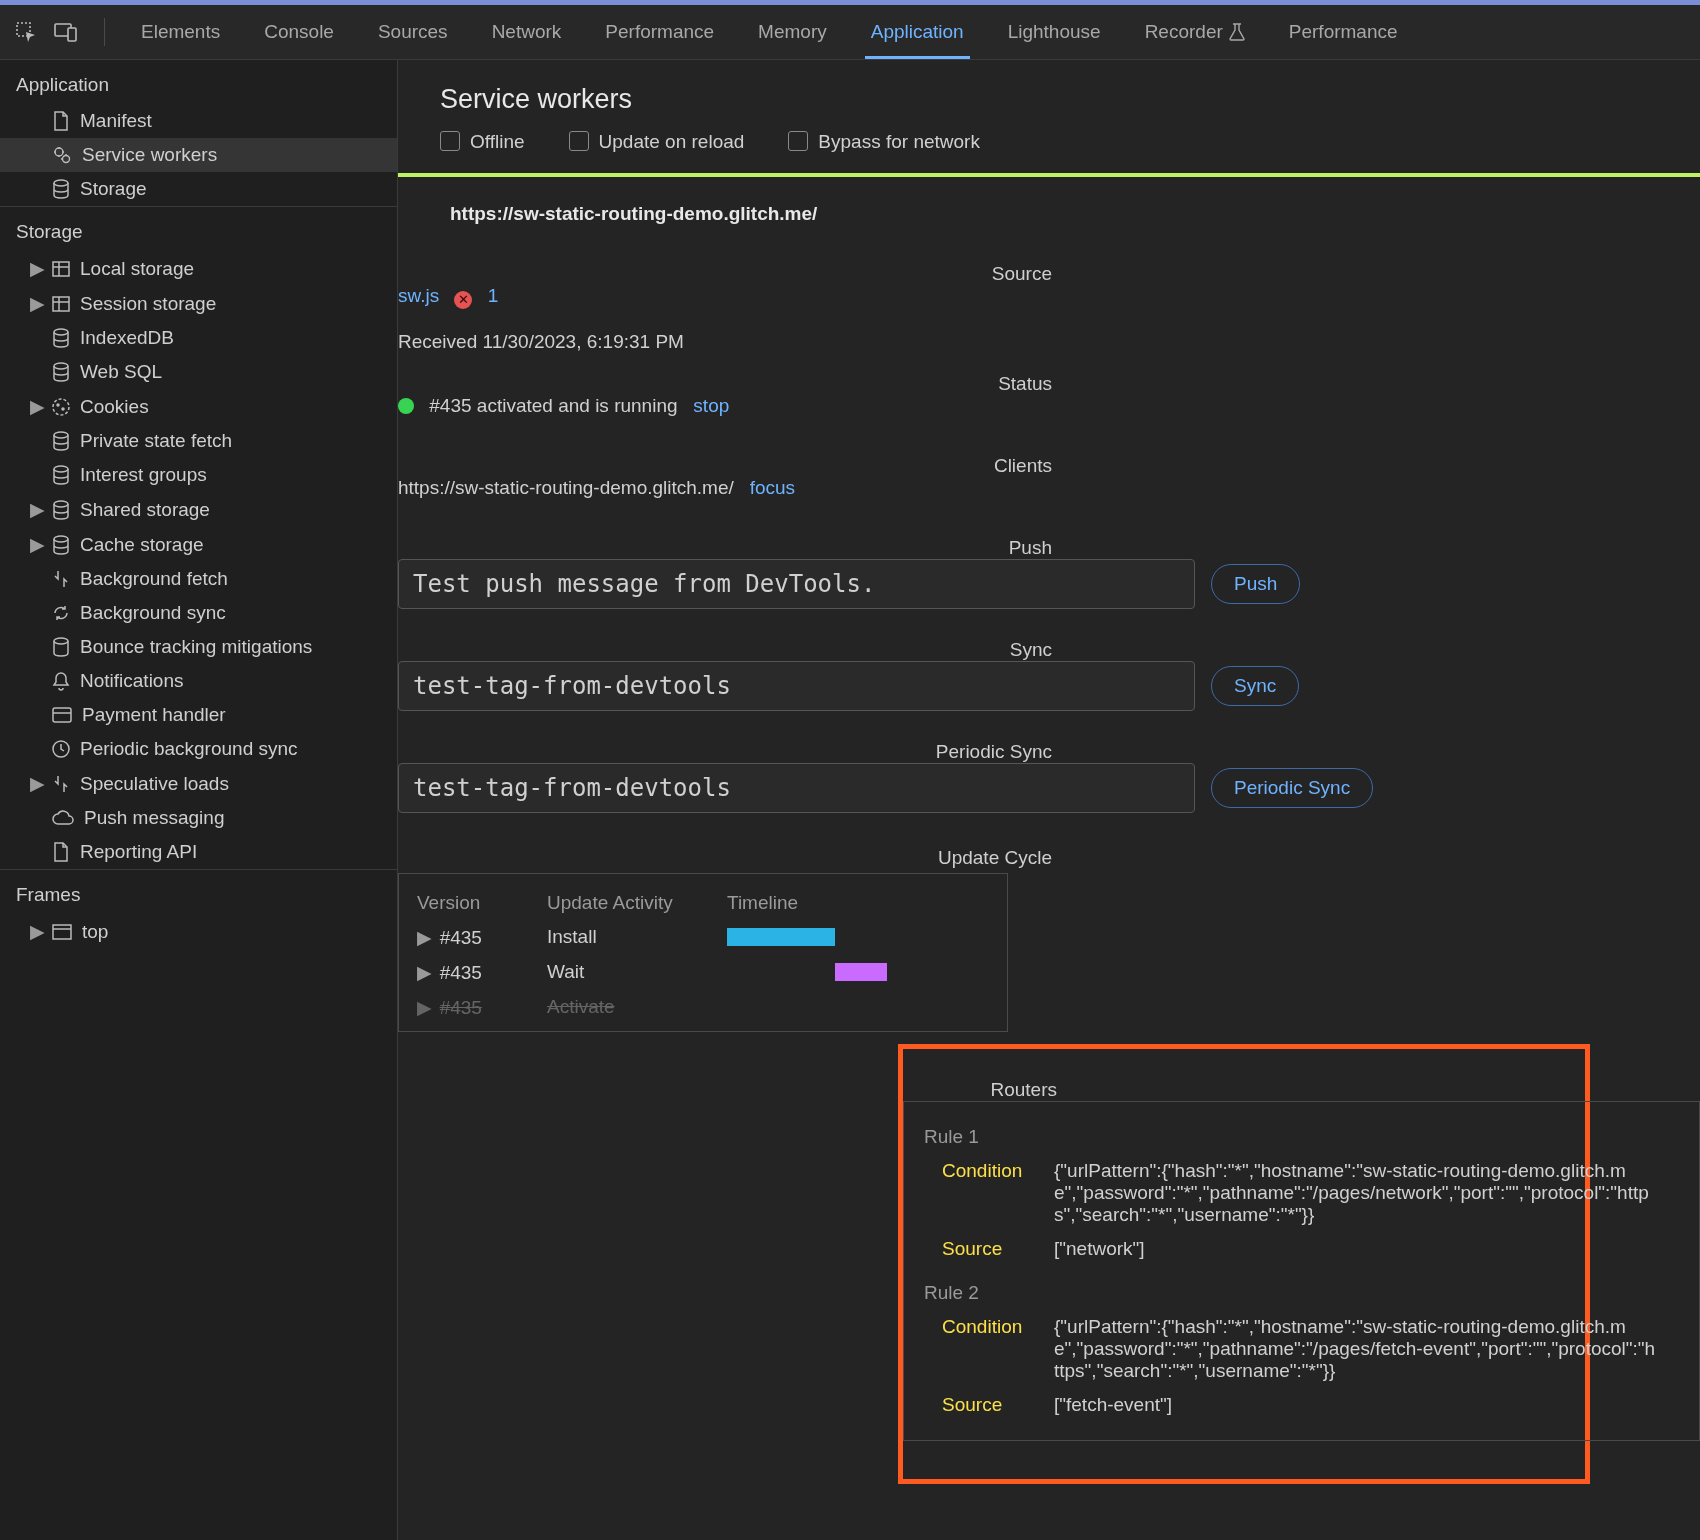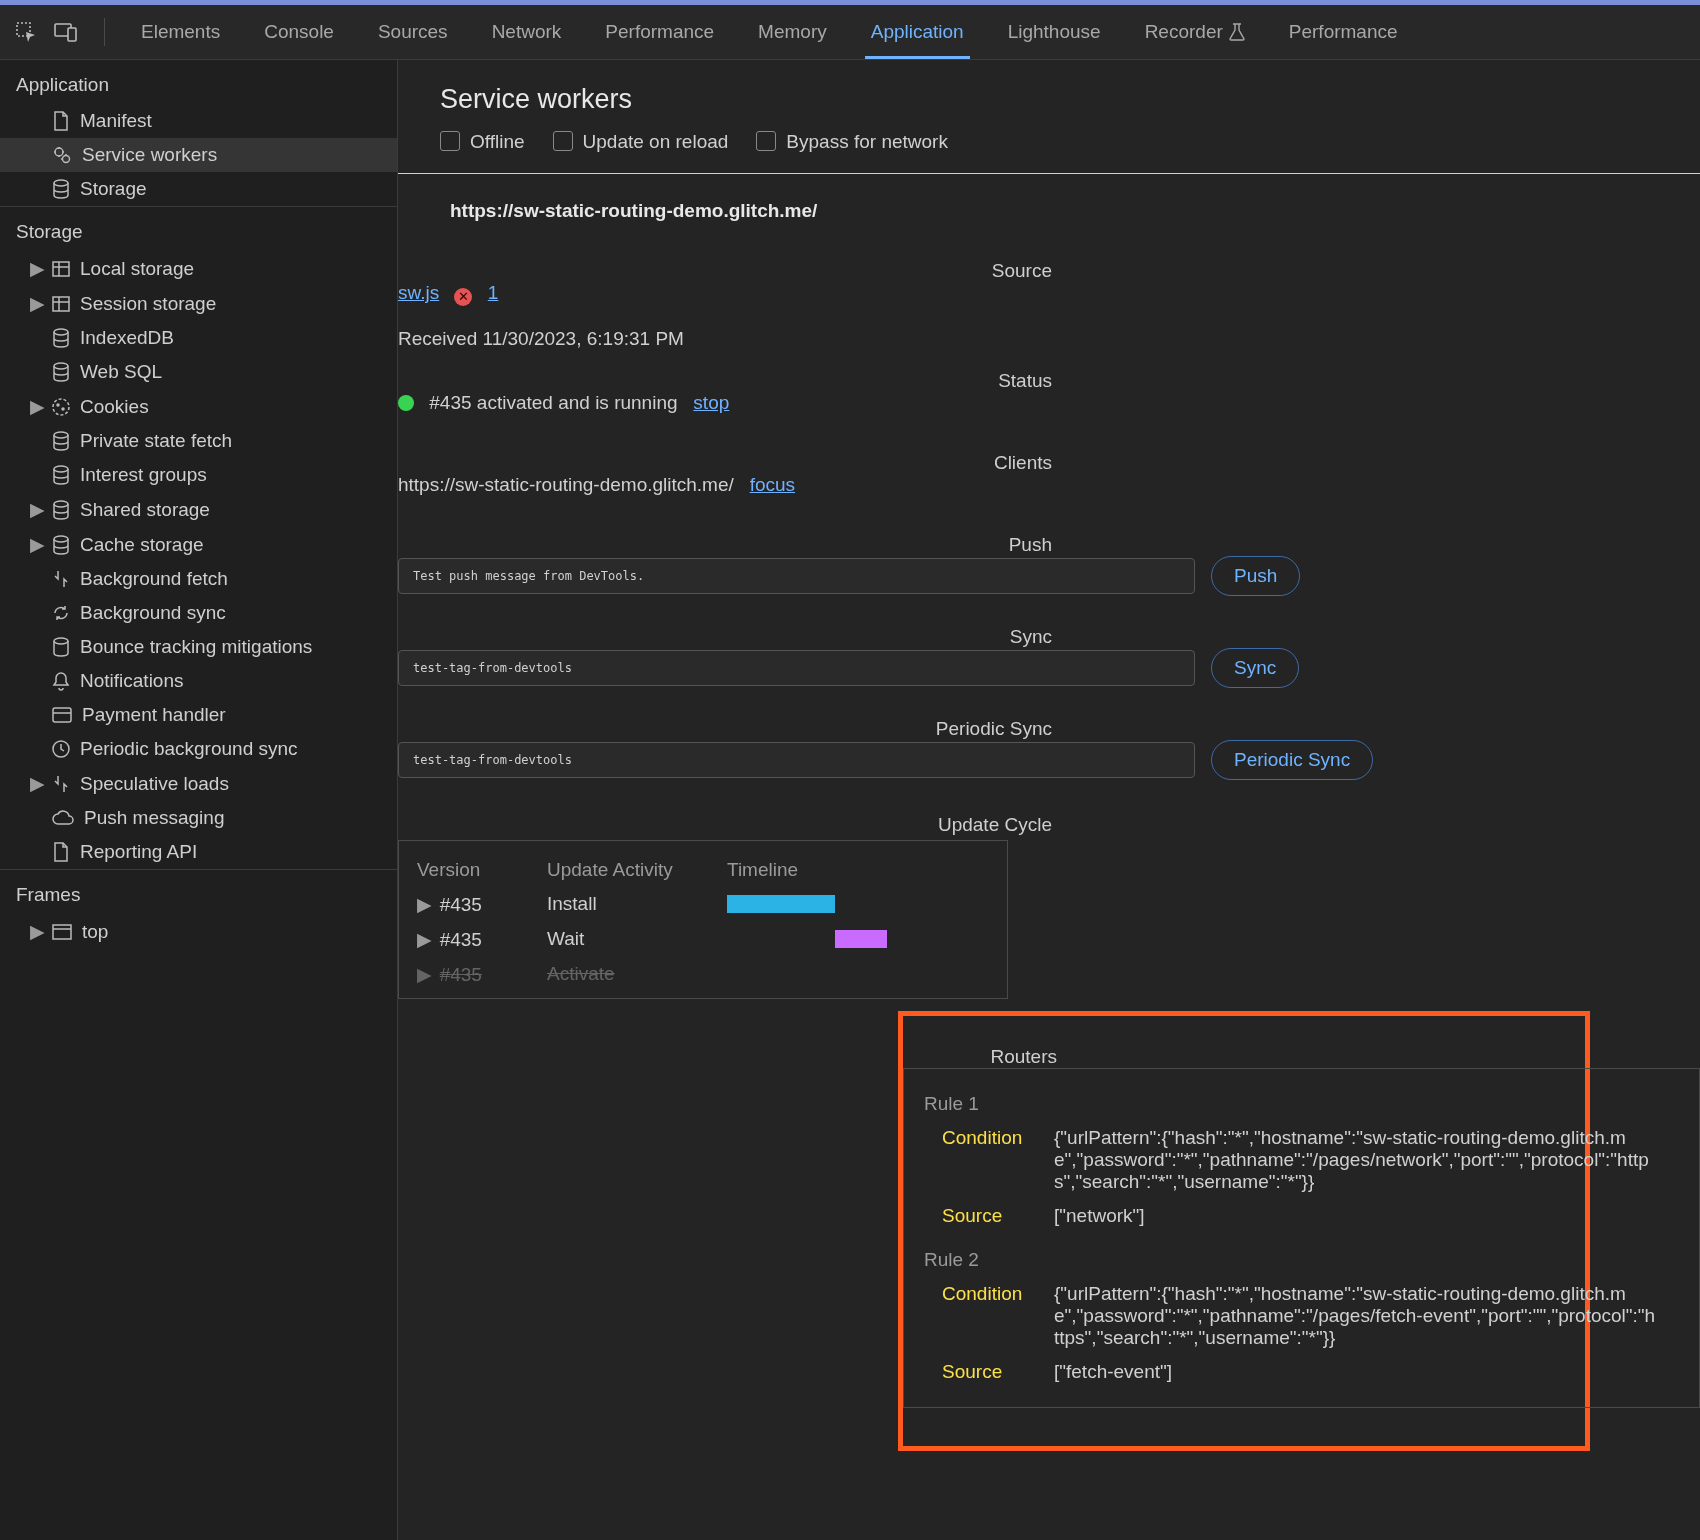--- a/index.html
+++ b/index.html
@@ -87,23 +87,23 @@
     overflow: auto;
     scrollbar-width: none;
   }
   .panel-title {
     font-size: 27px;
     color: #e8e8e8;
     padding: 24px 0 16px 42px;
   }
   .checkbox-row {
     display: flex;
-    gap: 28px;
+    gap: 44px;
     padding: 0 0 20px 42px;
-    border-bottom: 1px solid #bef264;
+    border-bottom: 4px solid #bef264;
   }
   .cb {
     width: 20px; height: 20px;
     border: 1.5px solid #888;
     border-radius: 3px;
     display: inline-block;
     margin-right: 10px;
     vertical-align: -3px;
   }
   .origin-header {
@@ -121,39 +121,39 @@
     width: 680px;
     text-align: right;
     padding-right: 26px;
     color: #cfcfcf;
     padding-top: 4px;
   }
   .field-value {
     flex: 1;
     color: #d0d0d0;
   }
-  .link { color: #6fb3ff; text-decoration: underline; cursor: pointer; }
+  .link { color: #6fb3ff; cursor: pointer; }
   .status-dot {
     width: 16px; height: 16px; border-radius: 50%;
     background: #39d353; display: inline-block; margin-right: 10px;
     vertical-align: -2px;
   }
   .err-icon {
     width:18px; height:18px; border-radius:50%;
     background:#e55353; display:inline-flex; align-items:center; justify-content:center;
     color:#2a0a0a; font-size:13px; margin:0 10px; vertical-align:-2px;
   }
   .text-input {
     width: 797px;
     background: #2a2a2a;
     border: 1px solid #555;
     border-radius: 4px;
     color: #d0d0d0;
     font-family: "Menlo","Consolas",monospace;
-    font-size: 12px;
+    font-size: 24px;
     padding: 10px 14px;
   }
   .action-btn {
     background: transparent;
     border: 1.5px solid #3f6aa8;
     color: #6fb3ff;
     border-radius: 22px;
     padding: 8px 22px;
     font-size: 19px;
     cursor: pointer;

